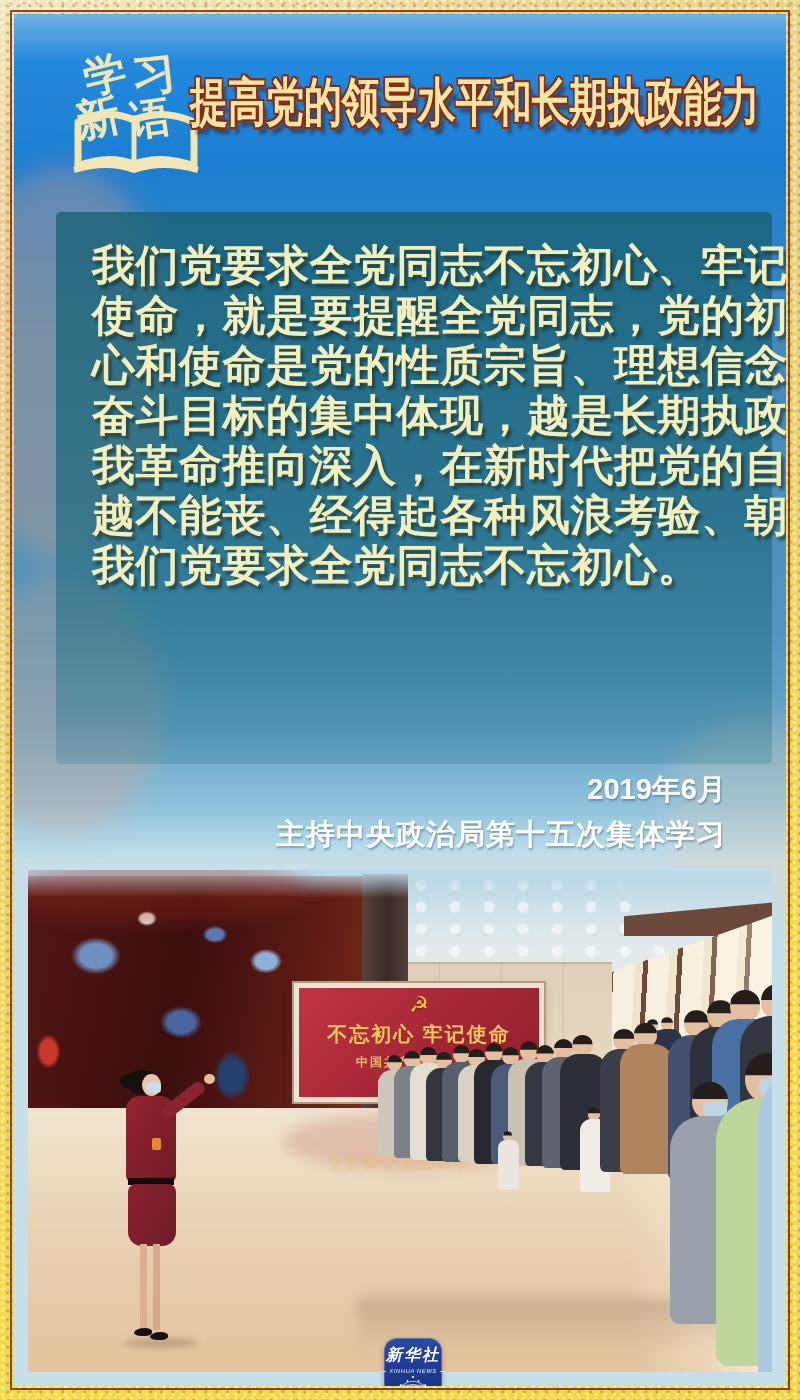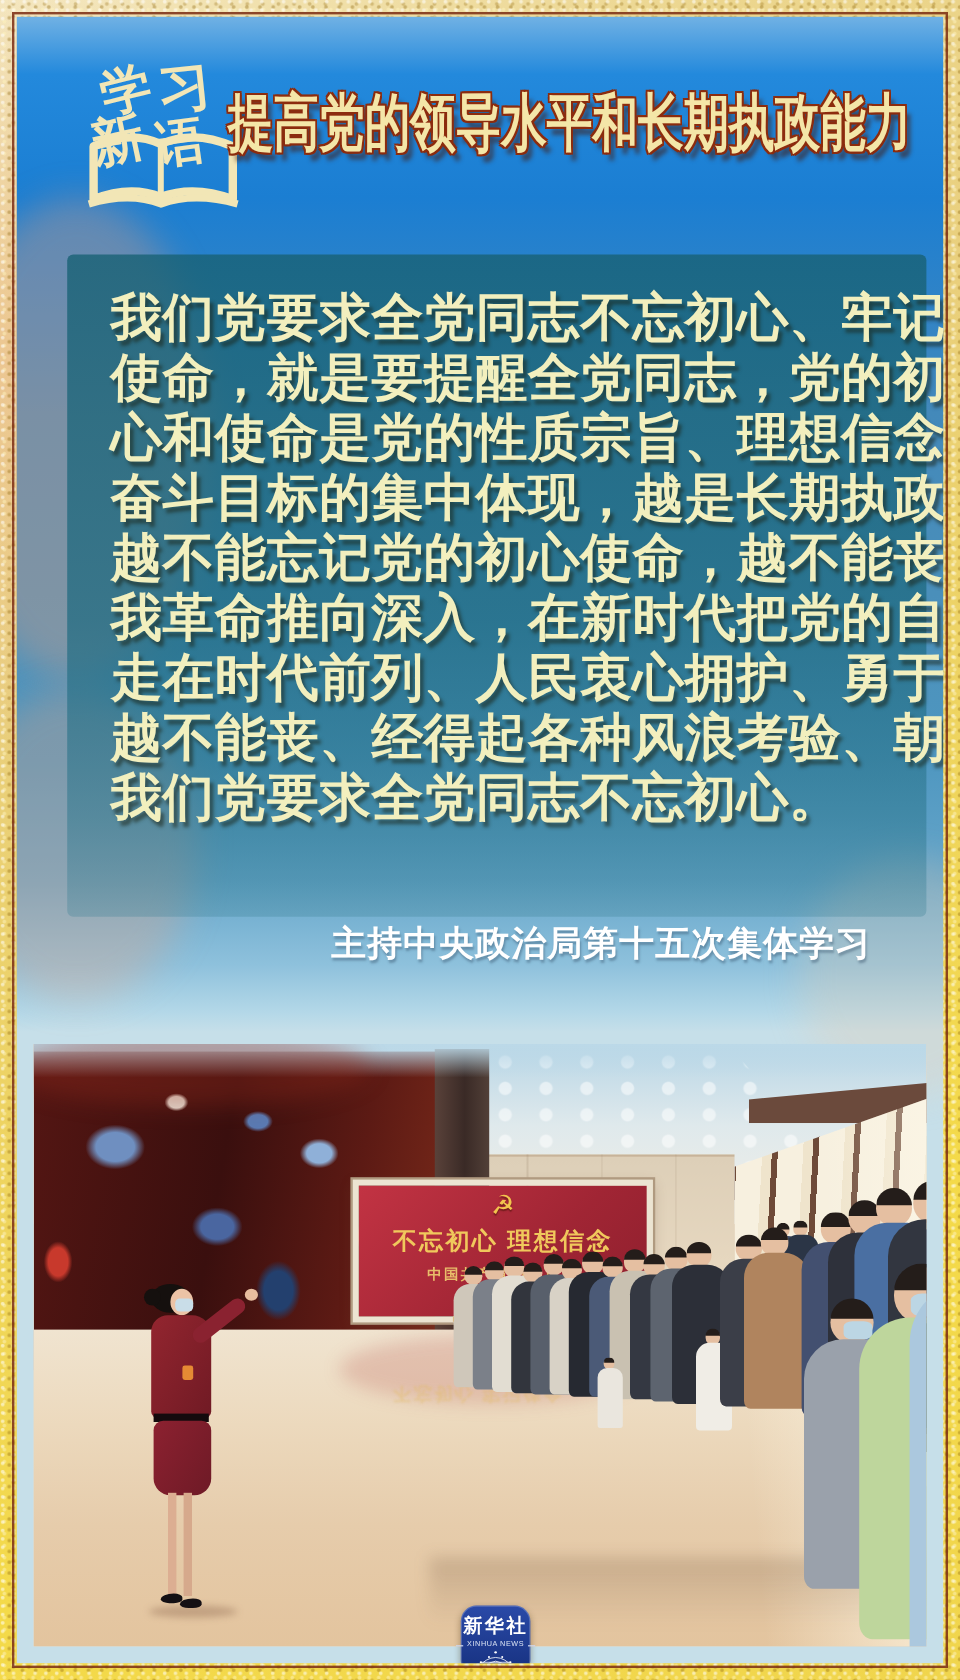--- a/index.html
+++ b/index.html
@@ -142,21 +142,21 @@
   .person .ph{position:absolute;left:26%;top:0;height:15%;aspect-ratio:1;border-radius:50%;}
   .person .phh{position:absolute;left:26%;top:-1%;height:15%;aspect-ratio:1;border-radius:50%;
     clip-path:polygon(0 0,100% 0,100% 48%,0 48%);}
   .person .pm{position:absolute;left:38%;top:7.2%;width:28%;height:6%;border-radius:30%;}
   .person .pb{position:absolute;left:0;right:0;top:13.5%;bottom:0;
     border-radius:38% 38% 10% 10% / 16% 16% 5% 5%;}
   
   .xinhua{position:absolute;left:370px;top:1324px;width:58px;height:58px;border-radius:13px;
     background:linear-gradient(180deg,#2a4aa8,#16307e);
     box-shadow:inset 0 0 0 1px rgba(255,255,255,.22),0 2px 5px rgba(60,40,10,.35);
-    display:flex;flex-direction:column;align-items:center;color:#fff;}
+    display:flex;flex-direction:column;align-items:center;color:#fff;font-style:italic;}
   .xh-name{font-size:16px;font-weight:800;letter-spacing:2px;margin-top:7px;white-space:nowrap;}
   .xh-subrow{display:flex;align-items:center;gap:3px;margin-top:2px;}
   .xh-line{width:6px;height:1px;background:#cfd8ee;}
   .xh-sub{font-size:6px;letter-spacing:.5px;color:#dfe6f5;white-space:nowrap;}
   .xh-globe{margin-top:2px;}
 </style>
 </head>
 <body>
 
 <div class="poster">
@@ -182,44 +182,43 @@
       </div>
       <div class="title">提高党的领导水平和长期执政能力</div>
     </div>
 
     <div class="quote-panel"></div>
     <div class="quote">
       <div class="line">我们党要求全党同志不忘初心、牢记</div>
       <div class="line">使命，就是要提醒全党同志，党的初</div>
       <div class="line">心和使命是党的性质宗旨、理想信念、</div>
       <div class="line">奋斗目标的集中体现，越是长期执政，</div>
-      <div class="line">越不能忘记党的初心使命，越不能丧</div>
       <div class="line">我革命推向深入，在新时代把党的自</div>
-      <div class="line">走在时代前列、人民衷心拥护、勇于</div>
       <div class="line">越不能丧、经得起各种风浪考验、朝</div>
       <div class="line">我们党要求全党同志不忘初心。</div>
     </div>
 
     <div class="attribution">
+      <div class="date">2019年6月</div>
       <div class="occasion">主持中央政治局第十五次集体学习</div>
     </div>
 
     <div class="photo">
       <div class="ceiling"></div>
       <div class="ceiling-lights"></div>
       <div class="wall"></div>
       <div class="baseboard"></div>
       <div class="mural"></div>
       <div class="column"></div>
       <div class="beam"></div>
       <div class="windows"></div>
 
       <div class="redwall">
         <div class="emblem">☭</div>
-        <div class="slogan">不忘初心  理想信念</div>
+        <div class="slogan">不忘初心  牢记使命</div>
         <div class="exhib">中国共产党历史展览</div>
         <div class="years">1921—2021</div>
         <div class="org">中共中央宣传部</div>
       </div>
 
       <div class="floor">
         <div class="floor-glow"></div>
         <div class="floor-redglow"></div>
         <div class="floor-text">不忘初心  牢记使命</div>
         <div class="crowd-shadow"></div>

